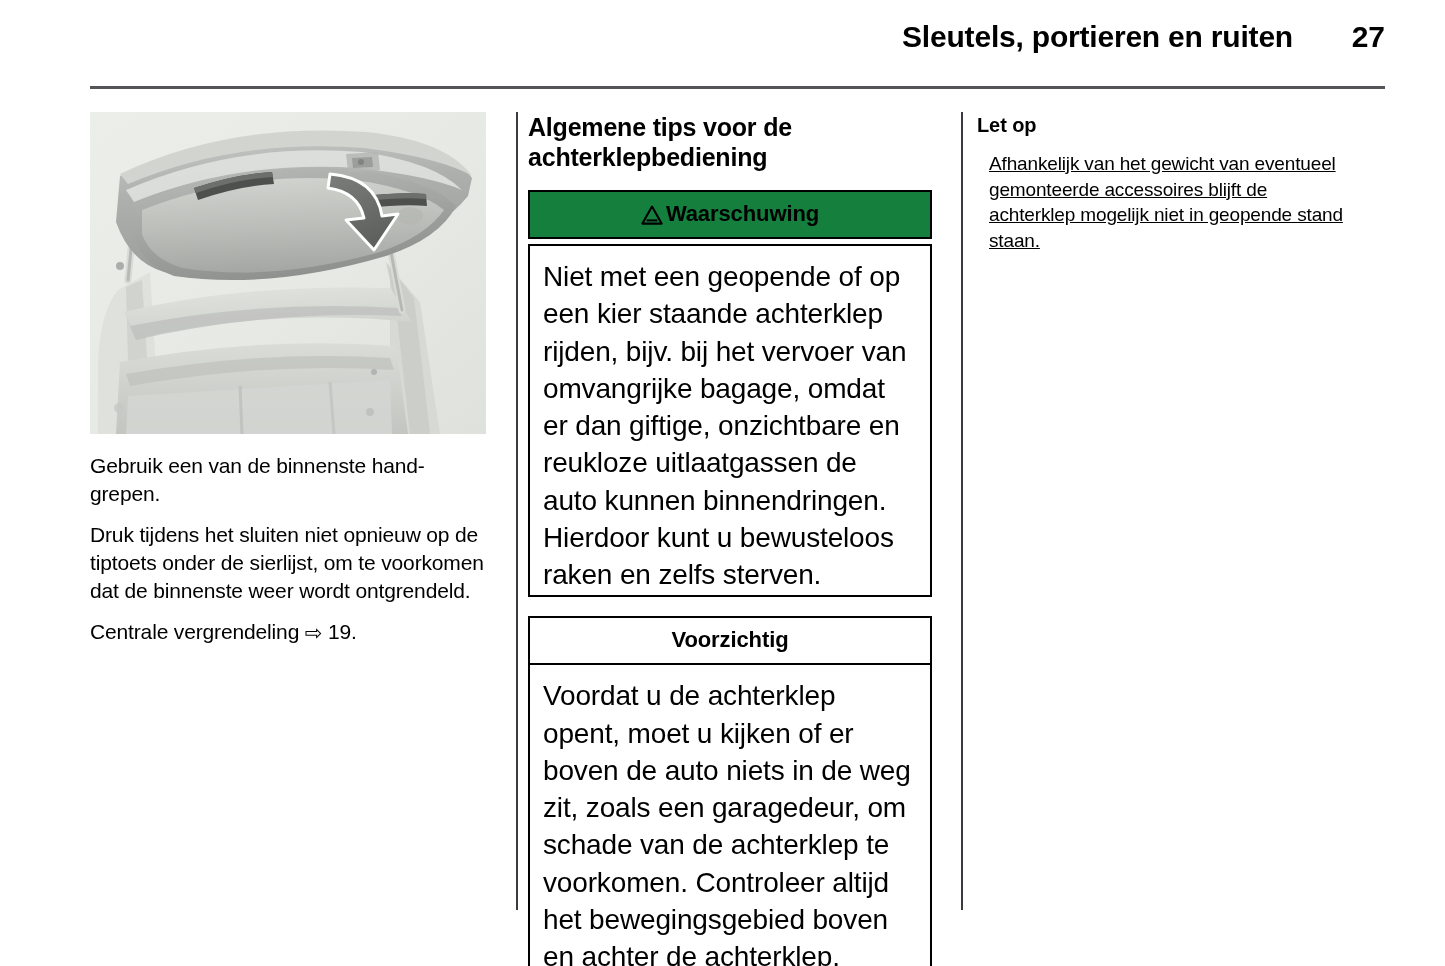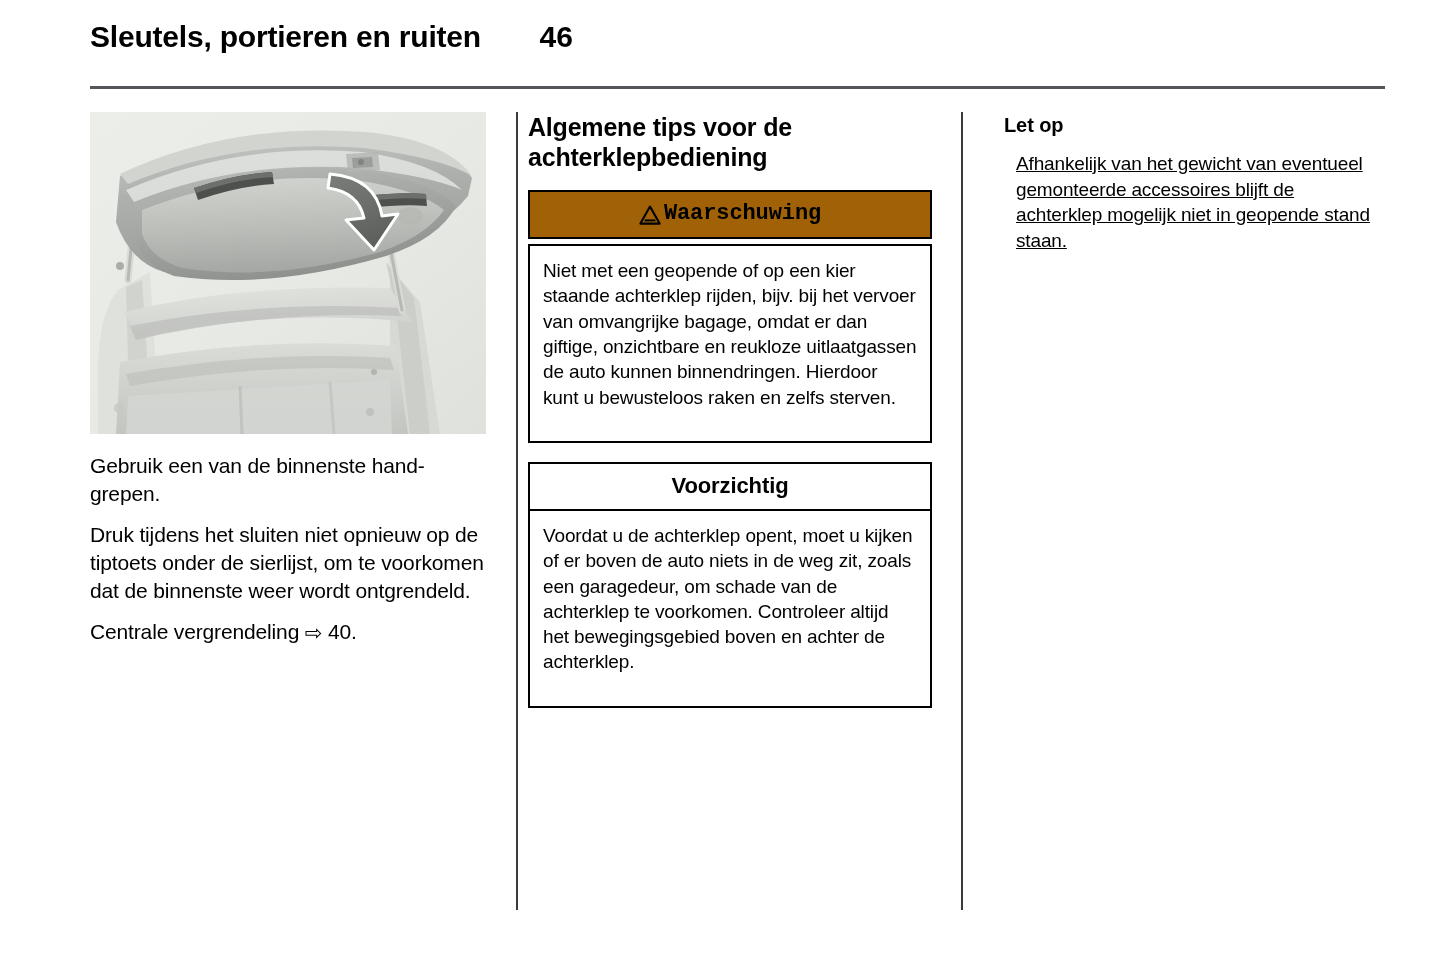--- a/index.html
+++ b/index.html
@@ -19,20 +19,21 @@
 
   
   .page-header {
     position: absolute;
     left: 90px;
     top: 22px;
     width: 1295px;
     height: 52px;
     display: flex;
     align-items: flex-start;
+    justify-content: flex-end;
   }
   .page-header .chapter-title {
     font-size: 30px;
     font-weight: bold;
     letter-spacing: -0.2px;
     line-height: 1;
     white-space: nowrap;
   }
   .page-header .page-number {
     font-size: 30px;
@@ -61,21 +62,21 @@
   .col-divider.d1 { left: 516px; }
   .col-divider.d2 { left: 961px; }
 
   
   .column {
     position: absolute;
     top: 112px;
   }
   .col-1 { left: 90px;  width: 398px; }
   .col-2 { left: 528px; width: 404px; }
-  .col-3 { left: 1004px; width: 390px; }
+  .col-3 { left: 977px; width: 390px; }
 
   h2.sub-heading {
     font-size: 20px;
     font-weight: bold;
     margin: 0 0 14px 0;
     line-height: 1.18;
     letter-spacing: -0.1px;
   }
   h2.section-heading {
     font-size: 25px;
@@ -132,51 +133,51 @@
     font-size: 22px;
     font-weight: bold;
     padding: 10px 8px 11px 8px;
     line-height: 1.1;
     letter-spacing: -0.1px;
     display: flex;
     align-items: center;
     justify-content: center;
     gap: 3px;
   }
-  .notice-head.warning { background: #a16207; font-family: Liberation Mono, monospace; }
+  .notice-head.warning { background: #15803d; }
   .notice-head.caution { background: #ffffff; }
 
   .warn-triangle {
     display: inline-block;
     width: 22px;
     height: 20px;
     position: relative;
     top: 1px;
   }
 
   .notice-body {
     border: 2px solid #000;
     border-top: none;
-    padding: 12px 13px 31px 13px;
-    font-size: 19px;
+    padding: 12px 13px 2px 13px;
+    font-size: 28px;
     line-height: 1.33;
     letter-spacing: -0.15px;
   }
   .notice-box.warning-box .notice-body {
     border-top: 2px solid #000;
     margin-top: 5px;
   }
   .notice-body p { margin: 0; }
 </style>
 </head>
 <body>
 
 <div class="page-header">
   <div class="chapter-title">Sleutels, portieren en ruiten</div>
-  <div class="page-number">46</div>
+  <div class="page-number">27</div>
 </div>
 <div class="header-rule"></div>
 
 <div class="col-divider d1"></div>
 <div class="col-divider d2"></div>
 
 <div class="column col-1">
 
 
   <div class="figure">
@@ -263,21 +264,21 @@
       <circle cx="29" cy="296" r="5" fill="#c6c8c4" opacity="0.8"></circle>
 
       <g>
         <path d="M240 62 Q286 66 292 104 L308 102 L284 138 L256 108 L274 106 Q268 80 238 76 Z" fill="url(#arrowGrad)" stroke="#ffffff" stroke-width="3" stroke-linejoin="round"></path>
       </g>
     </svg>
   </div>
 
   <p class="body-text">Gebruik een van de binnenste hand-grepen.</p>
   <p class="body-text">Druk tijdens het sluiten niet opnieuw op de tiptoets onder de sierlijst, om te voorkomen dat de binnenste weer wordt ontgrendeld.</p>
-  <p class="body-text"><span>Centrale vergrendeling</span> <span class="ref-arrow">⇨</span> <span>40.</span></p>
+  <p class="body-text"><span>Centrale vergrendeling</span> <span class="ref-arrow">⇨</span> <span>19.</span></p>
 
 </div>
 
 <div class="column col-2">
 
   <h2 class="section-heading">Algemene tips voor de achterklepbediening</h2>
 
   <div class="notice-box warning-box">
     <div class="notice-head warning">
       <span class="warn-triangle">

